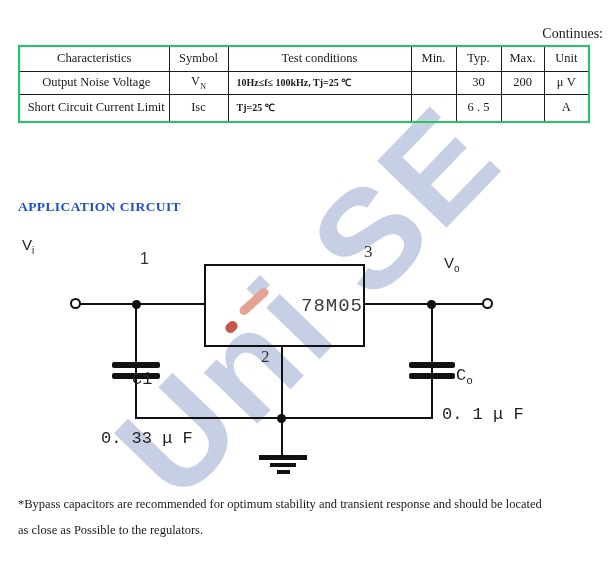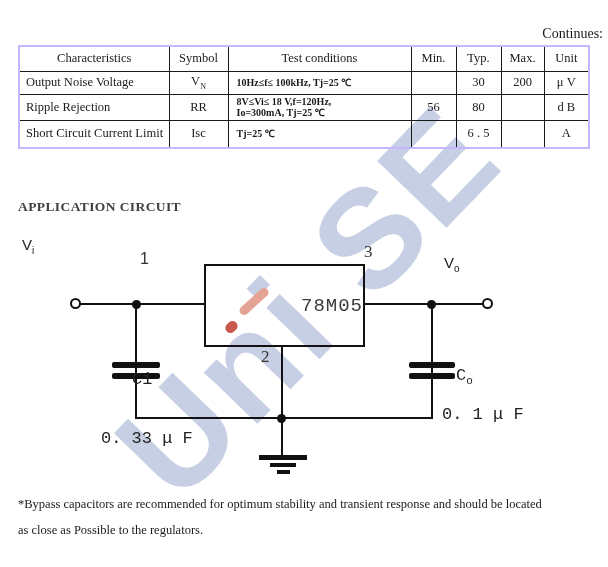--- a/index.html
+++ b/index.html
@@ -25,26 +25,26 @@
   
   table.spec{
     position:absolute;z-index:1;left:18px;top:45px;width:570px;
     border-collapse:collapse;table-layout:fixed;
   }
   table.spec td,table.spec th{
     border:1px solid #1a1a1a;font-weight:normal;
     font-size:12.5px;text-align:center;vertical-align:middle;padding:0 2px;
     overflow:hidden;
   }
-  table.spec{border:2px solid #c4b5fd;}
-  table.spec .char{text-align:left;padding-left:6px;}
+  table.spec{border:2px solid #22c55e;}
+  table.spec .char{text-align:center;padding-left:6px;}
   table.spec .cond{text-align:left;padding-left:8px;font-size:10px;line-height:11px;font-weight:bold;}
   table.spec sub{font-size:8px;}
   
-  .app-title{left:18px;top:199px;font-weight:bold;font-size:13.5px;color:#404040;letter-spacing:.4px;}
+  .app-title{left:18px;top:199px;font-weight:bold;font-size:13.5px;color:#1d4ed8;letter-spacing:.4px;}
   
   .wire{position:absolute;z-index:1;background:#111;}
   .chip{
     position:absolute;z-index:1;left:204px;top:264px;width:157px;height:79px;
     border:2px solid #111;display:flex;align-items:center;justify-content:flex-end;
   }
   .chip-label{font-family:"Liberation Mono",monospace;font-size:19px;color:#3c3c3c;letter-spacing:1px;}
   .terminal{
     position:absolute;z-index:2;width:7px;height:7px;border:2px solid #111;
     border-radius:50%;background:#fff;
@@ -93,32 +93,20 @@
   </tr>
   <tr style="height:23px">
     <td class="char">Output Noise Voltage</td>
     <td><span>V</span><sub>N</sub></td>
     <td class="cond">10Hz≤f≤ 100kHz, Tj=25 ℃</td>
     <td></td>
     <td>30</td>
     <td>200</td>
     <td>μ V</td>
   </tr>
-  <tr style="height:26px">
-    <td class="char">Ripple Rejection</td>
-    <td><span>RR</span></td>
-    <td class="cond">
-      <div>8V≤Vi≤ 18 V,f=120Hz,</div>
-      <div>Io=300mA, Tj=25 ℃</div>
-    </td>
-    <td>56</td>
-    <td>80</td>
-    <td></td>
-    <td>d B</td>
-  </tr>
   <tr style="height:28px">
     <td class="char">Short Circuit Current Limit</td>
     <td><span>Isc</span></td>
     <td class="cond">Tj=25 ℃</td>
     <td></td>
     <td>6 . 5</td>
     <td></td>
     <td>A</td>
   </tr>
 </tbody>

